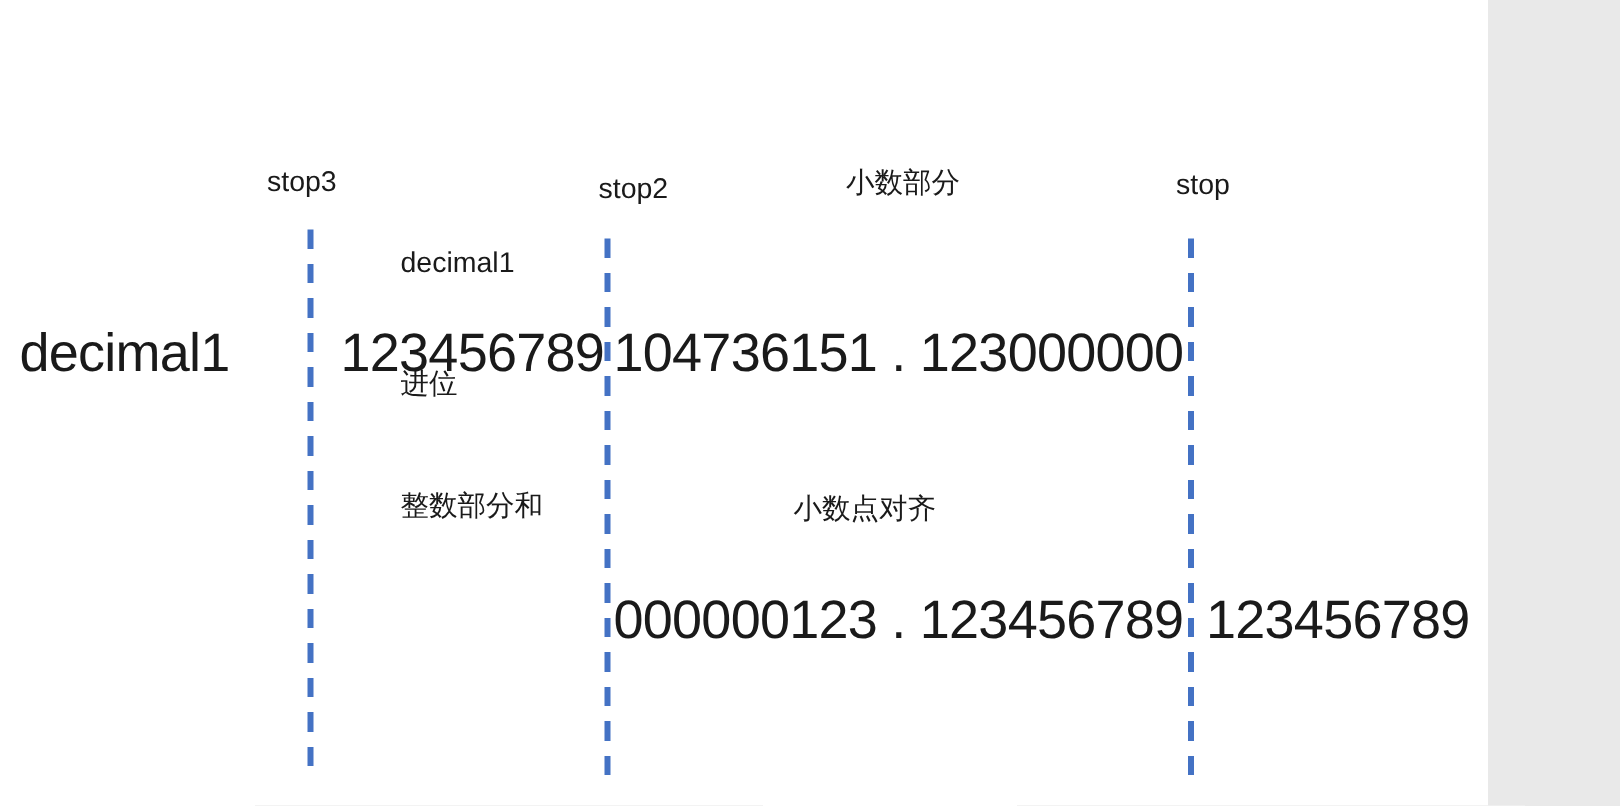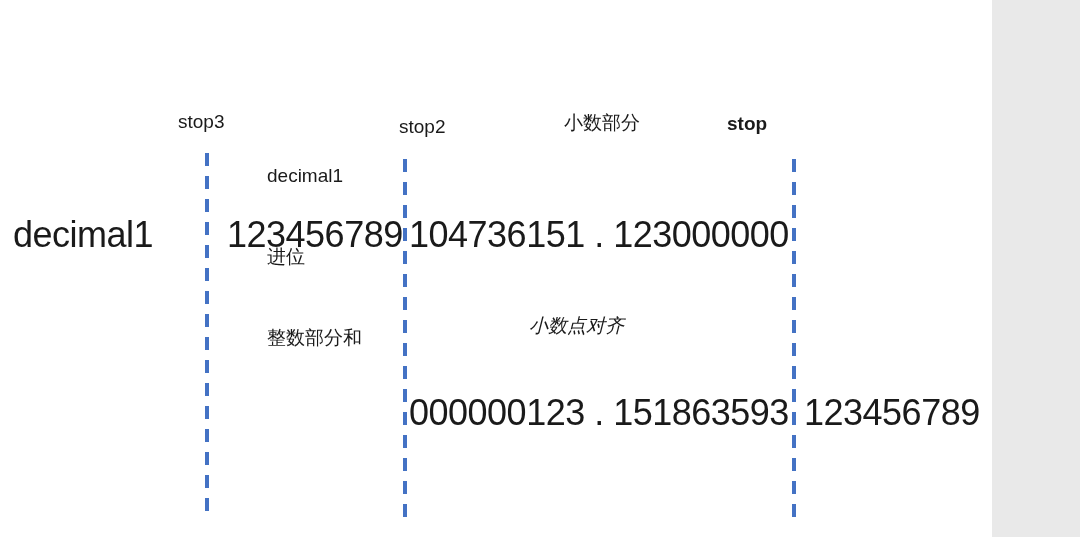--- a/index.html
+++ b/index.html
@@ -32,23 +32,23 @@
   .note{
     position:absolute;
     font-size:19px;
     line-height:27px;
     white-space:pre;
   }
   .note-stop3   {left:178px;top:108px;}
   .note-integer {left:267px;top:108px;}
   .note-stop2   {left:399px;top:113px;}
   .note-sum     {left:564px;top:109px;}
-  .note-stop    {left:727px;top:110px;font-weight:bold;}
+  .note-stop    {left:784px;top:110px;}
   .note-fraction{left:836px;top:109px;}
-  .note-align   {left:529px;top:312px;font-style:italic;}
+  .note-align   {left:529px;top:326px;}
 
   
   .big{
     position:absolute;
     font-size:36px;
     line-height:36px;
     letter-spacing:-0.5px;
     white-space:pre;
   }
   .row1{top:217px;}
@@ -83,16 +83,16 @@
 
   <span class="note note-stop">stop</span>
 
 
   <span class="note note-align">小数点对齐</span>
 
   <span class="big row1 row1-label">decimal1</span>
   <span class="big row1 row1-int">123456789</span>
   <span class="big row1 row1-sum">104736151 . 123000000</span>
 
-  <span class="big row2 row2-align">000000123 . 151863593</span>
+  <span class="big row2 row2-align">000000123 . 123456789</span>
   <span class="big row2 row2-tail">123456789</span>
 
 </div>
 
 </body></html>

